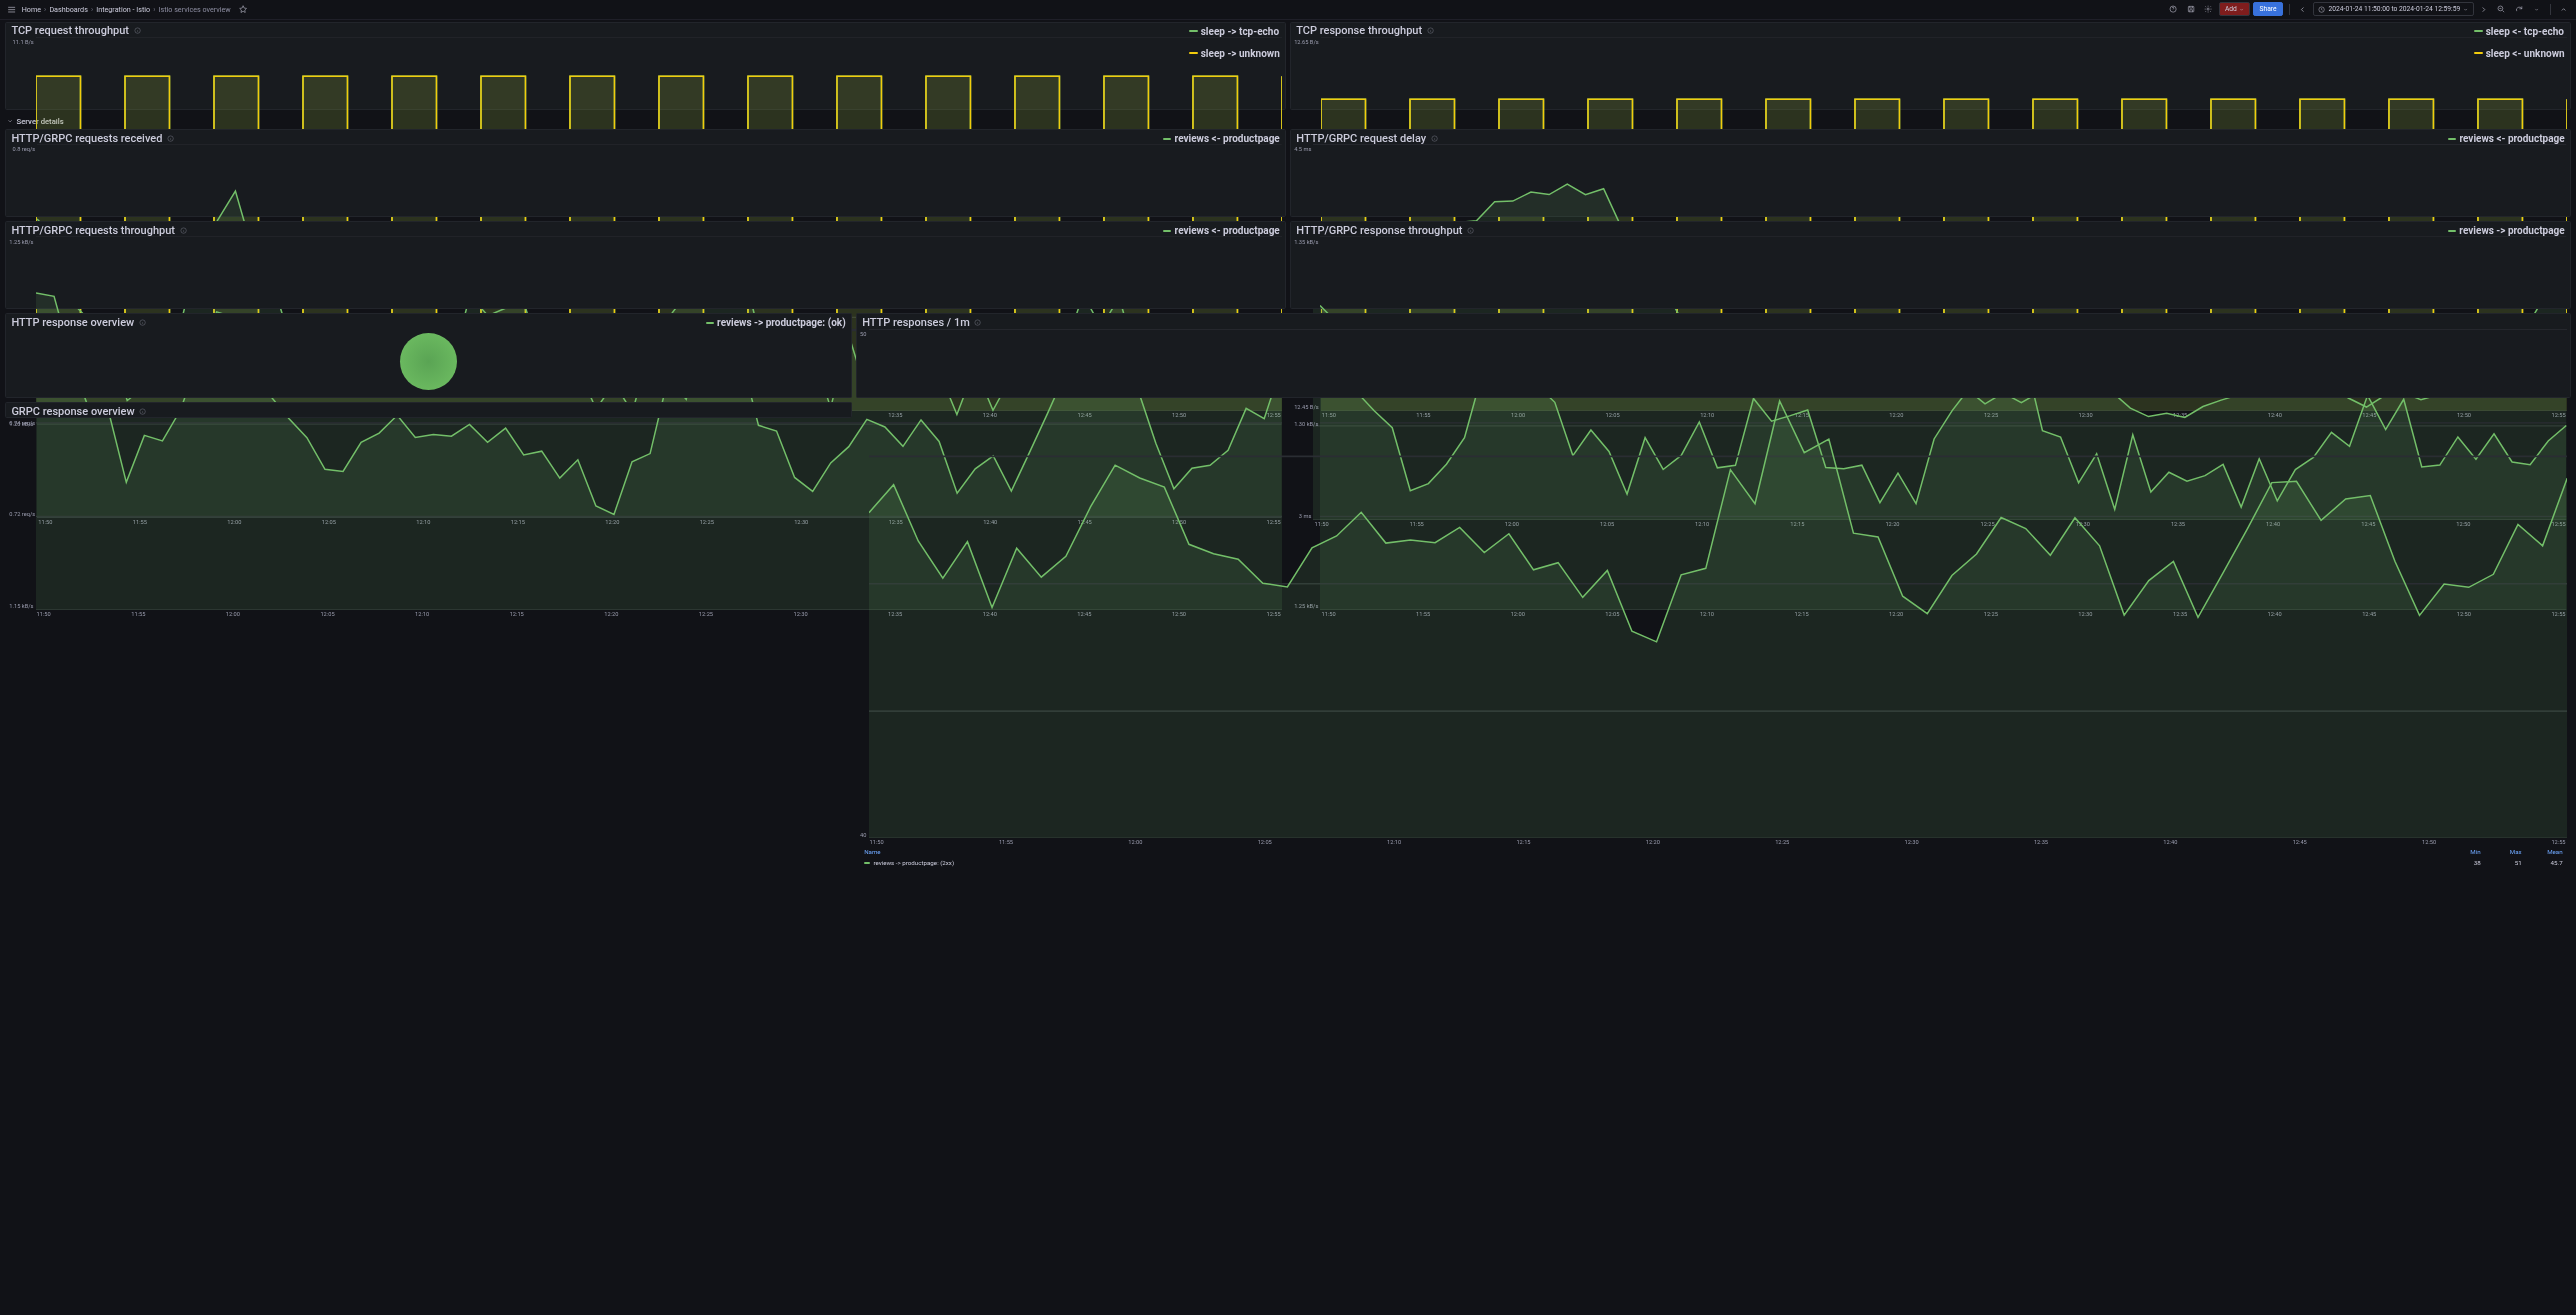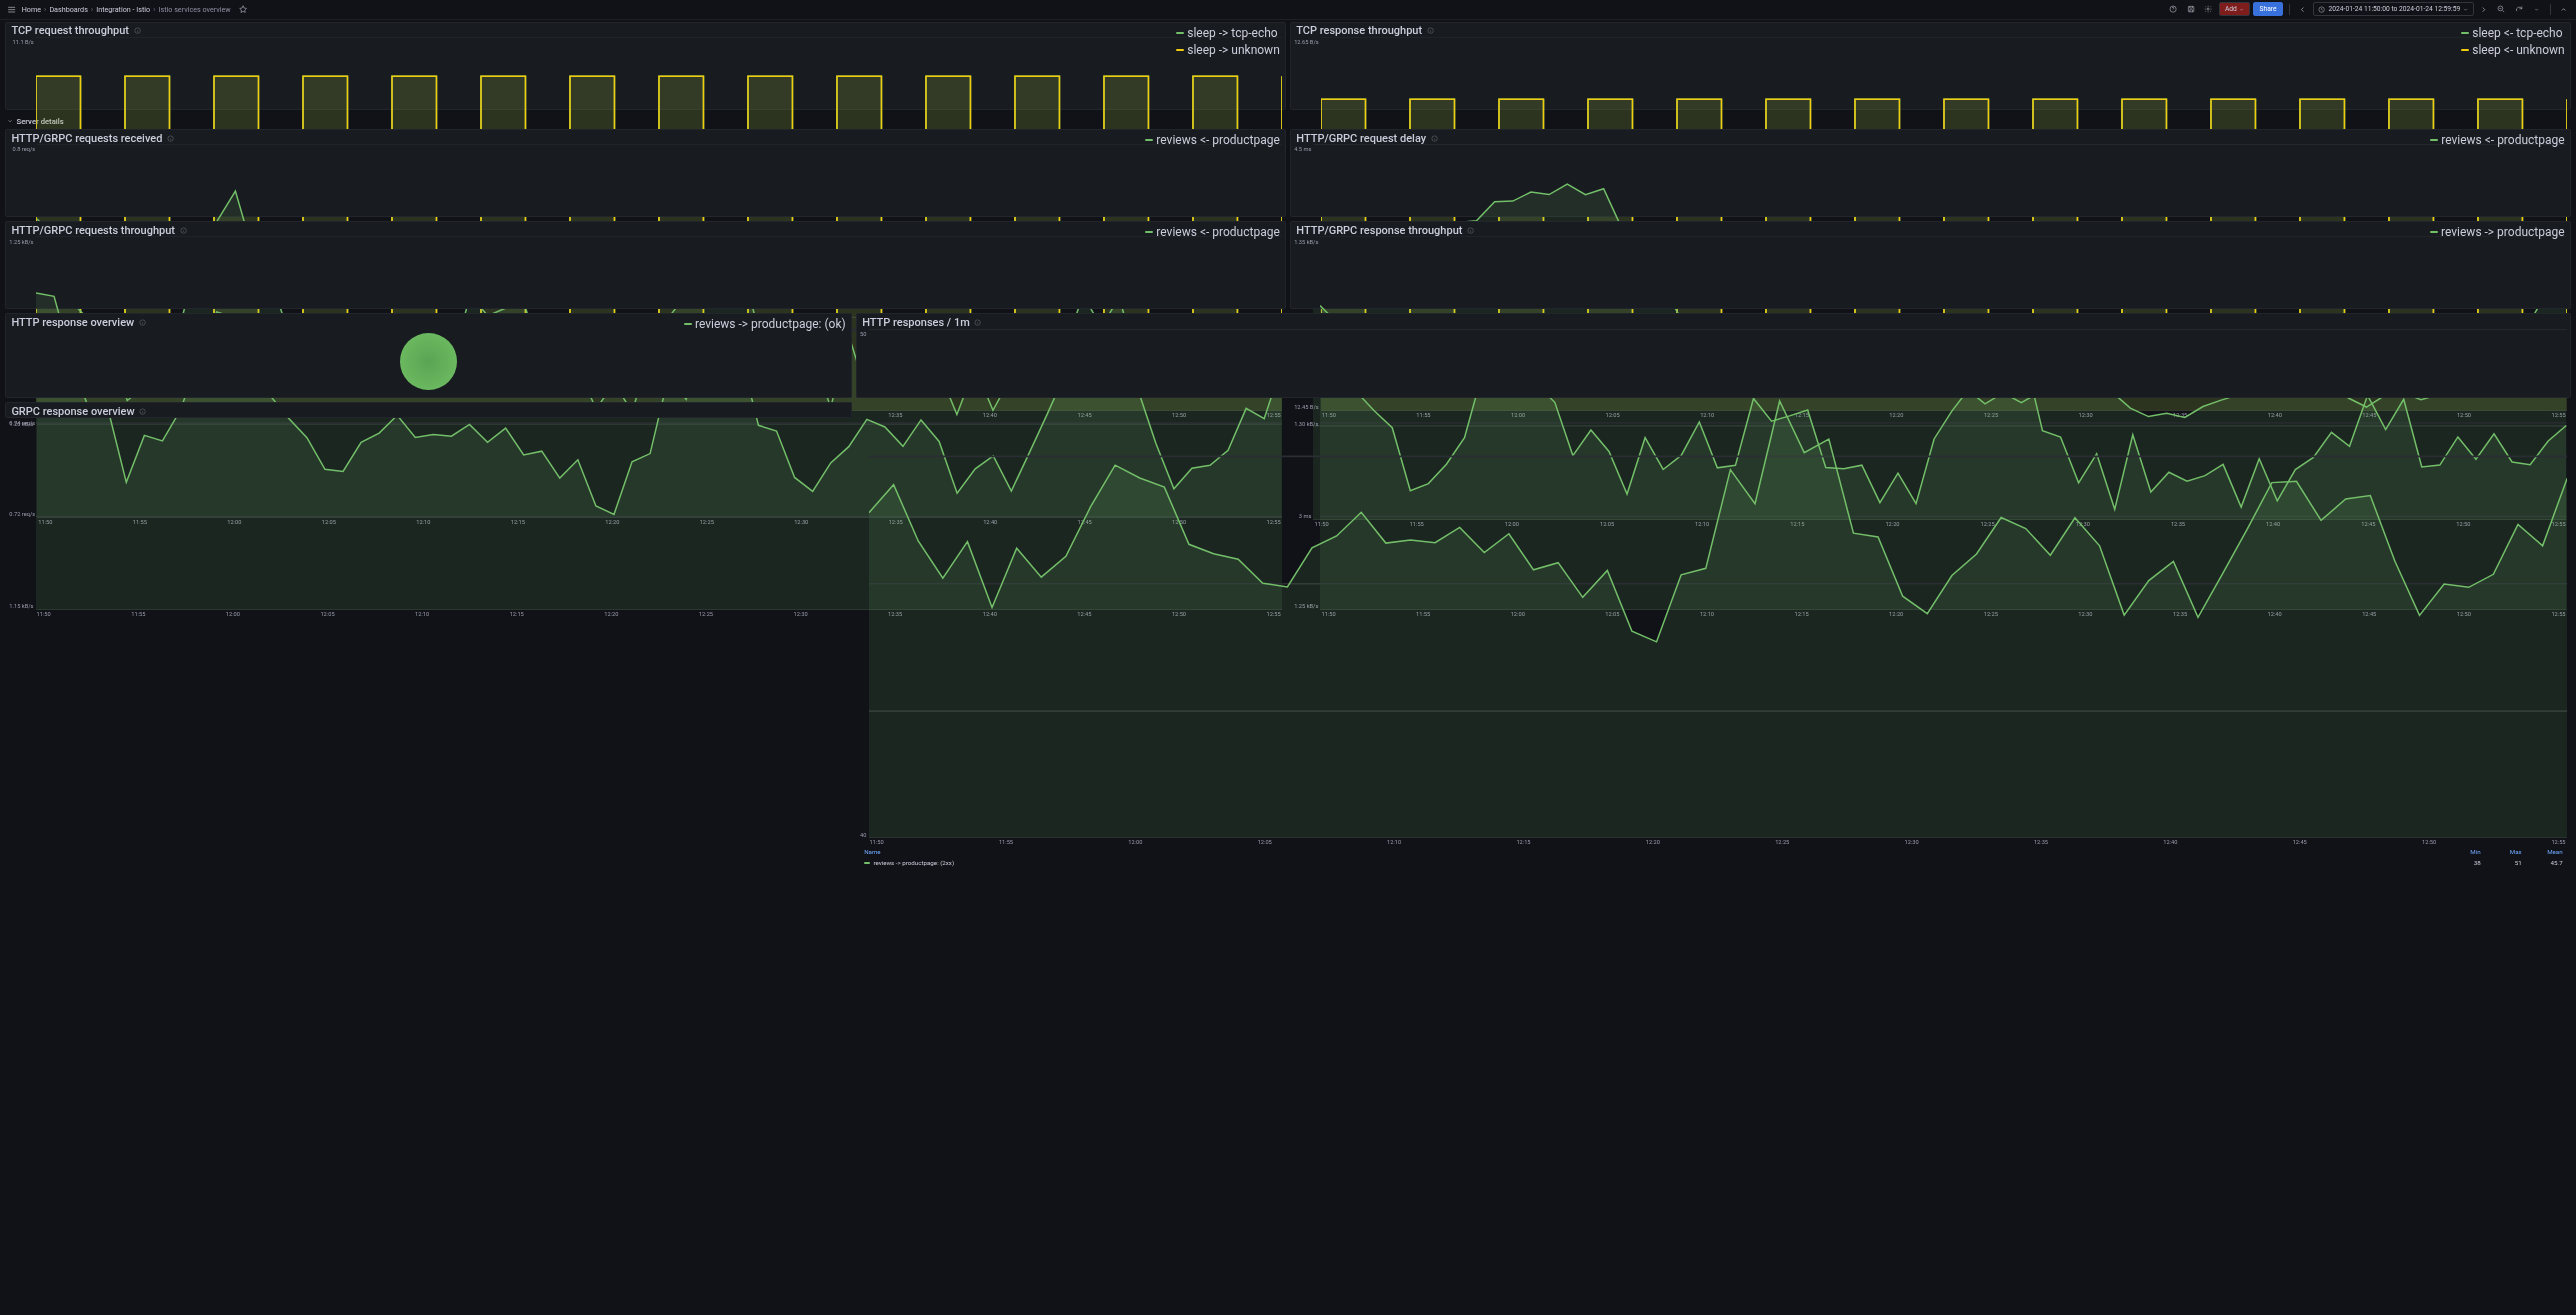--- a/index.html
+++ b/index.html
@@ -52,21 +52,21 @@
   .panel-title { font-size:11px; font-weight:500; color:#ccccdc; }
   .info-icon { width:8.2px; height:8.2px; display:flex; align-items:center; justify-content:center; color:#7b7e8c; cursor:pointer;}
   .panel-body { flex:1; display:flex; padding:0 3.1px 2.1px 3.1px; position:relative; }
   .plot-area { flex:1; display:flex; position:relative; }
   .yaxis { display:flex; flex-direction:column; justify-content:space-between; align-items:flex-end; font-size:5.7px; color:#9a9cae; padding:2.1px 2.1px 9.3px 0;}
   .yaxis span { white-space:nowrap; }
   .plot-col { flex:1; display:flex; flex-direction:column; }
   .svgwrap { flex:1; position:relative; }
   .svgwrap svg { width:100%; height:100%; display:block; }
   .xaxis { display:flex; justify-content:space-between; font-size:5.7px; color:#9a9cae; padding: 1px 1px 0 1px; height:8.2px;}
-  .legend { position:absolute; top:3.1px; right:5.2px; display:flex; flex-direction:column; gap:3px; font-size:12px; z-index:2;}
+  .legend { position:absolute; top:3.1px; right:5.2px; display:flex; flex-direction:column; gap:11px; font-size:10px; z-index:2;font-weight:bold;}
   .legend-item { display:flex; align-items:center; gap:3.1px; color:#ccccdc; white-space:nowrap;}
   .legend-swatch { width:8.2px; height:2.1px; border-radius:1px; }
 
   
   .section-row { display:flex; align-items:center; gap:3.1px; padding:3.1px 2.1px; cursor:pointer; font-size:7.7px; font-weight:500; color:#ccccdc;}
   .section-row svg { stroke:#ccccdc; }
 
   
   .resp-table { width:100%; font-size:6.2px; padding:0 4.1px 3.1px 4.1px;}
   .resp-table .hdr, .resp-table .datarow { display:flex; align-items:flex-end; height:10.3px;}

